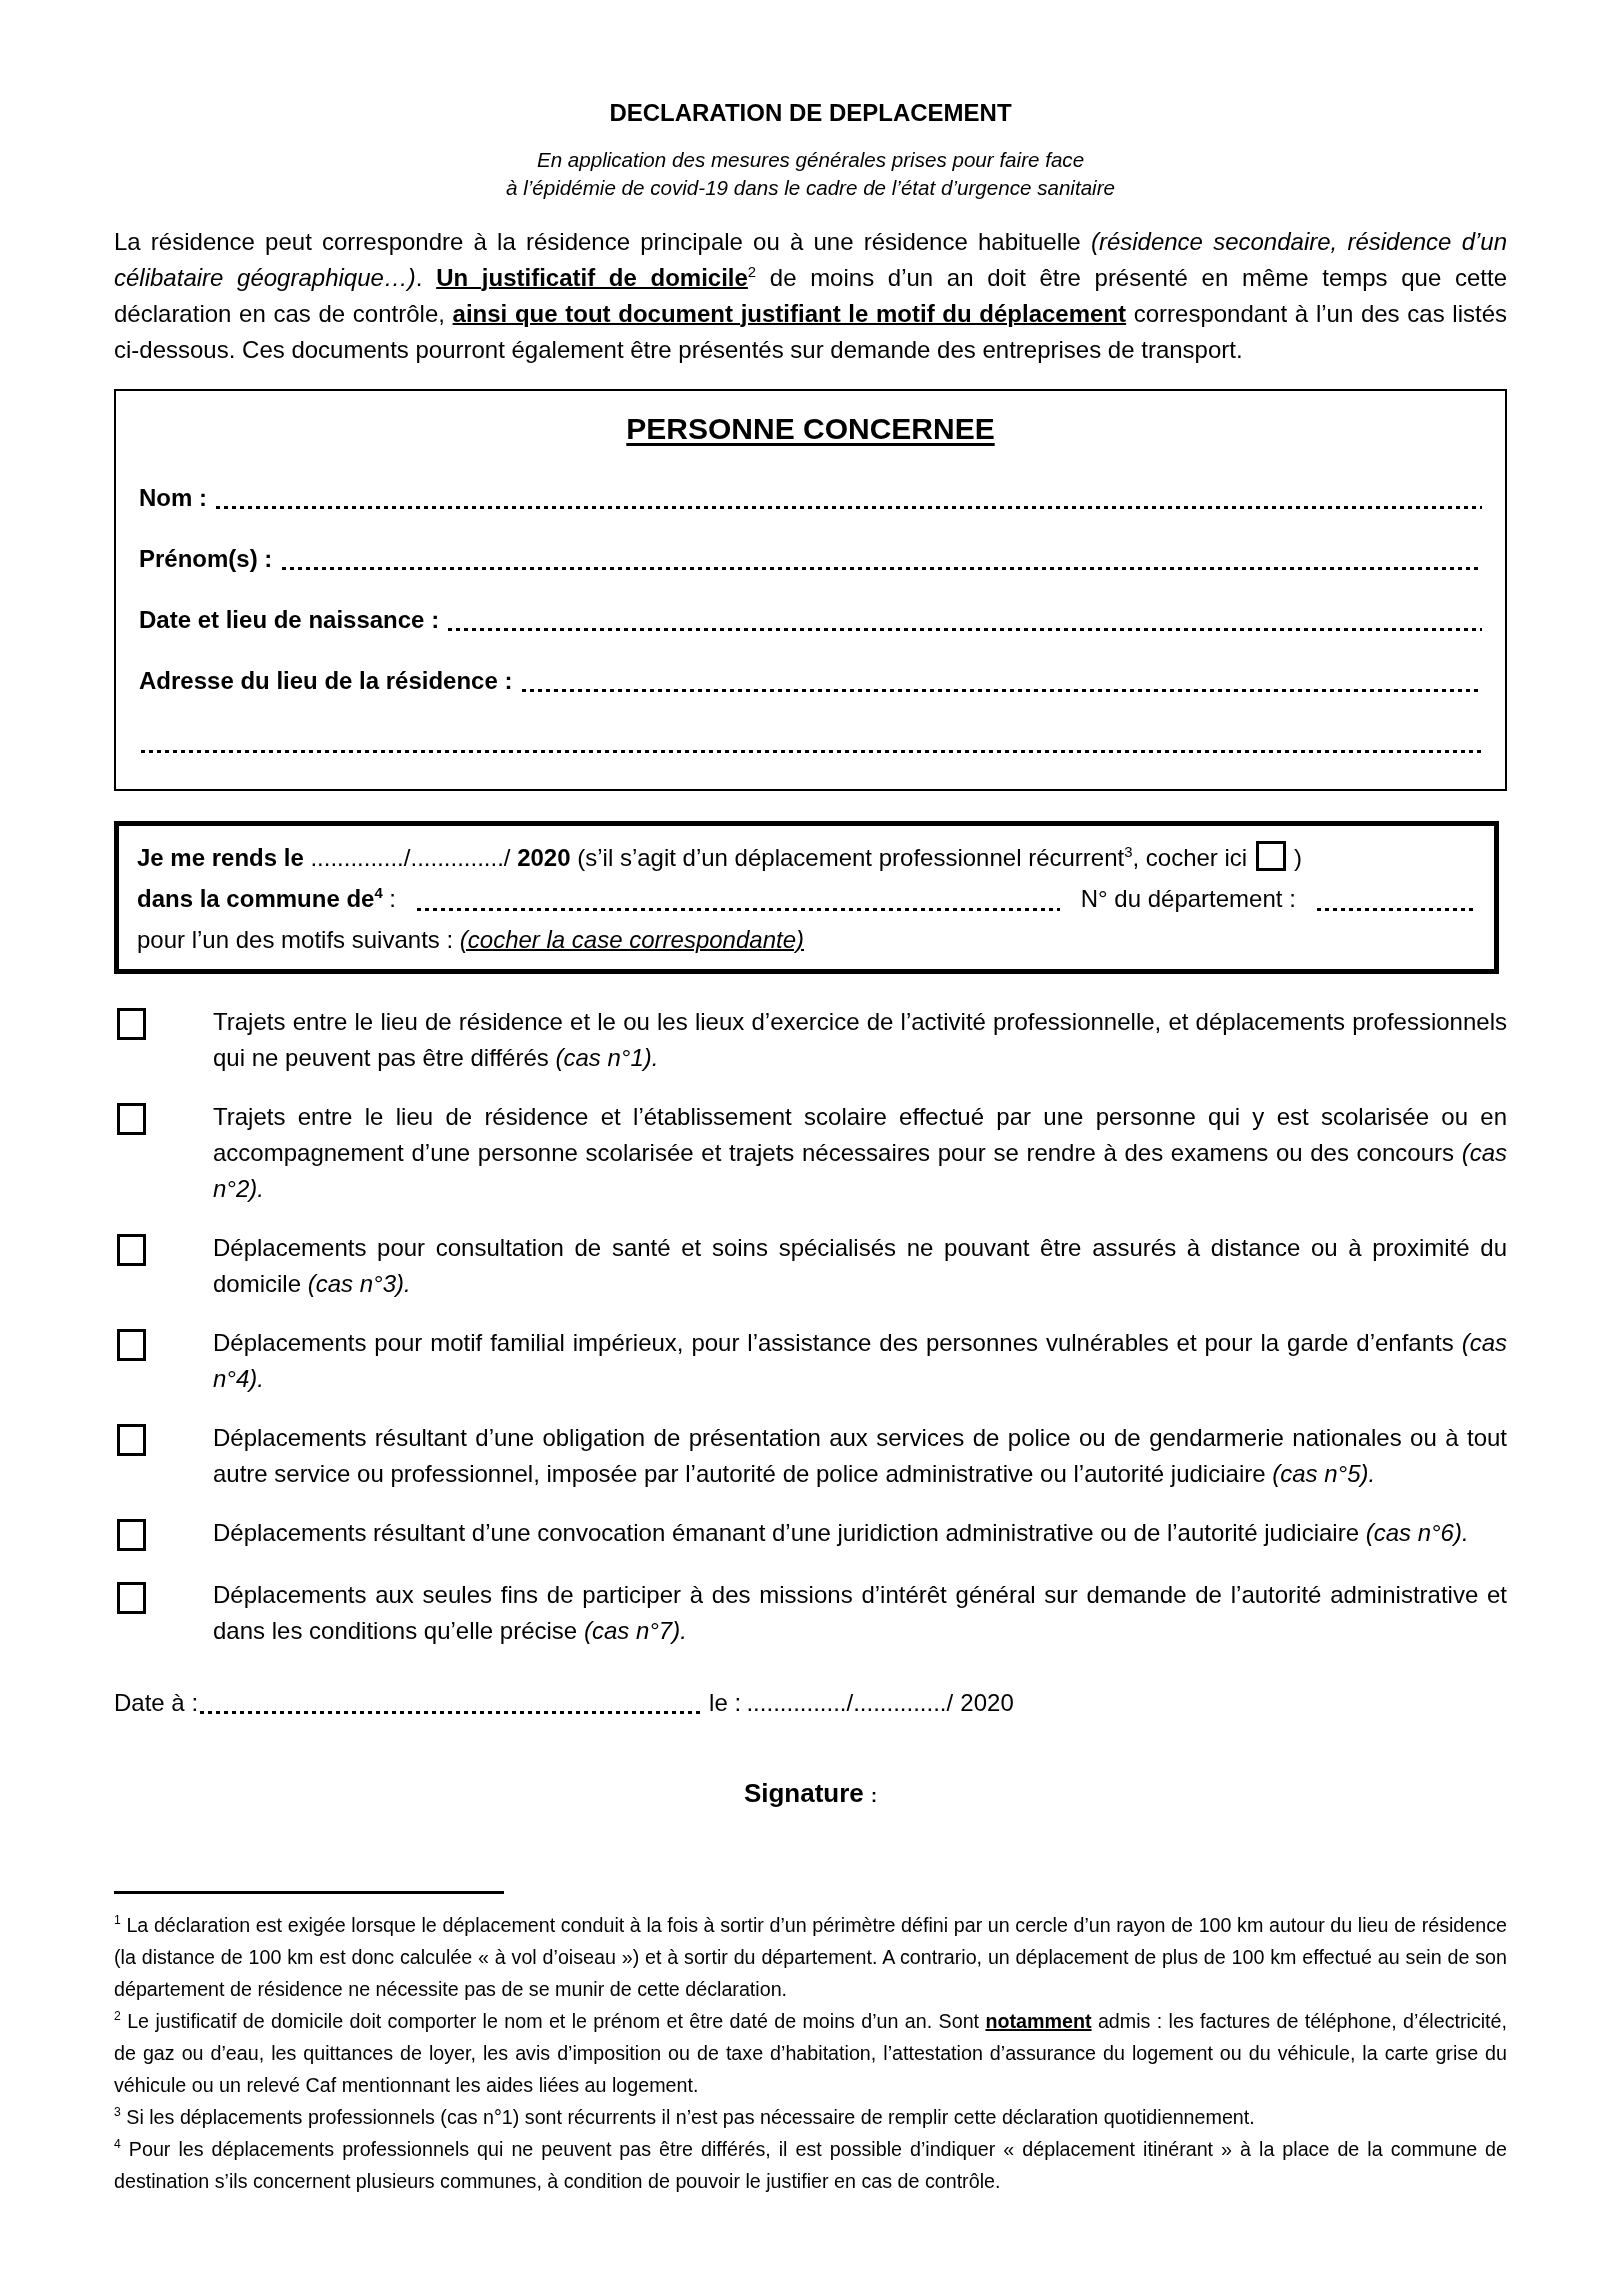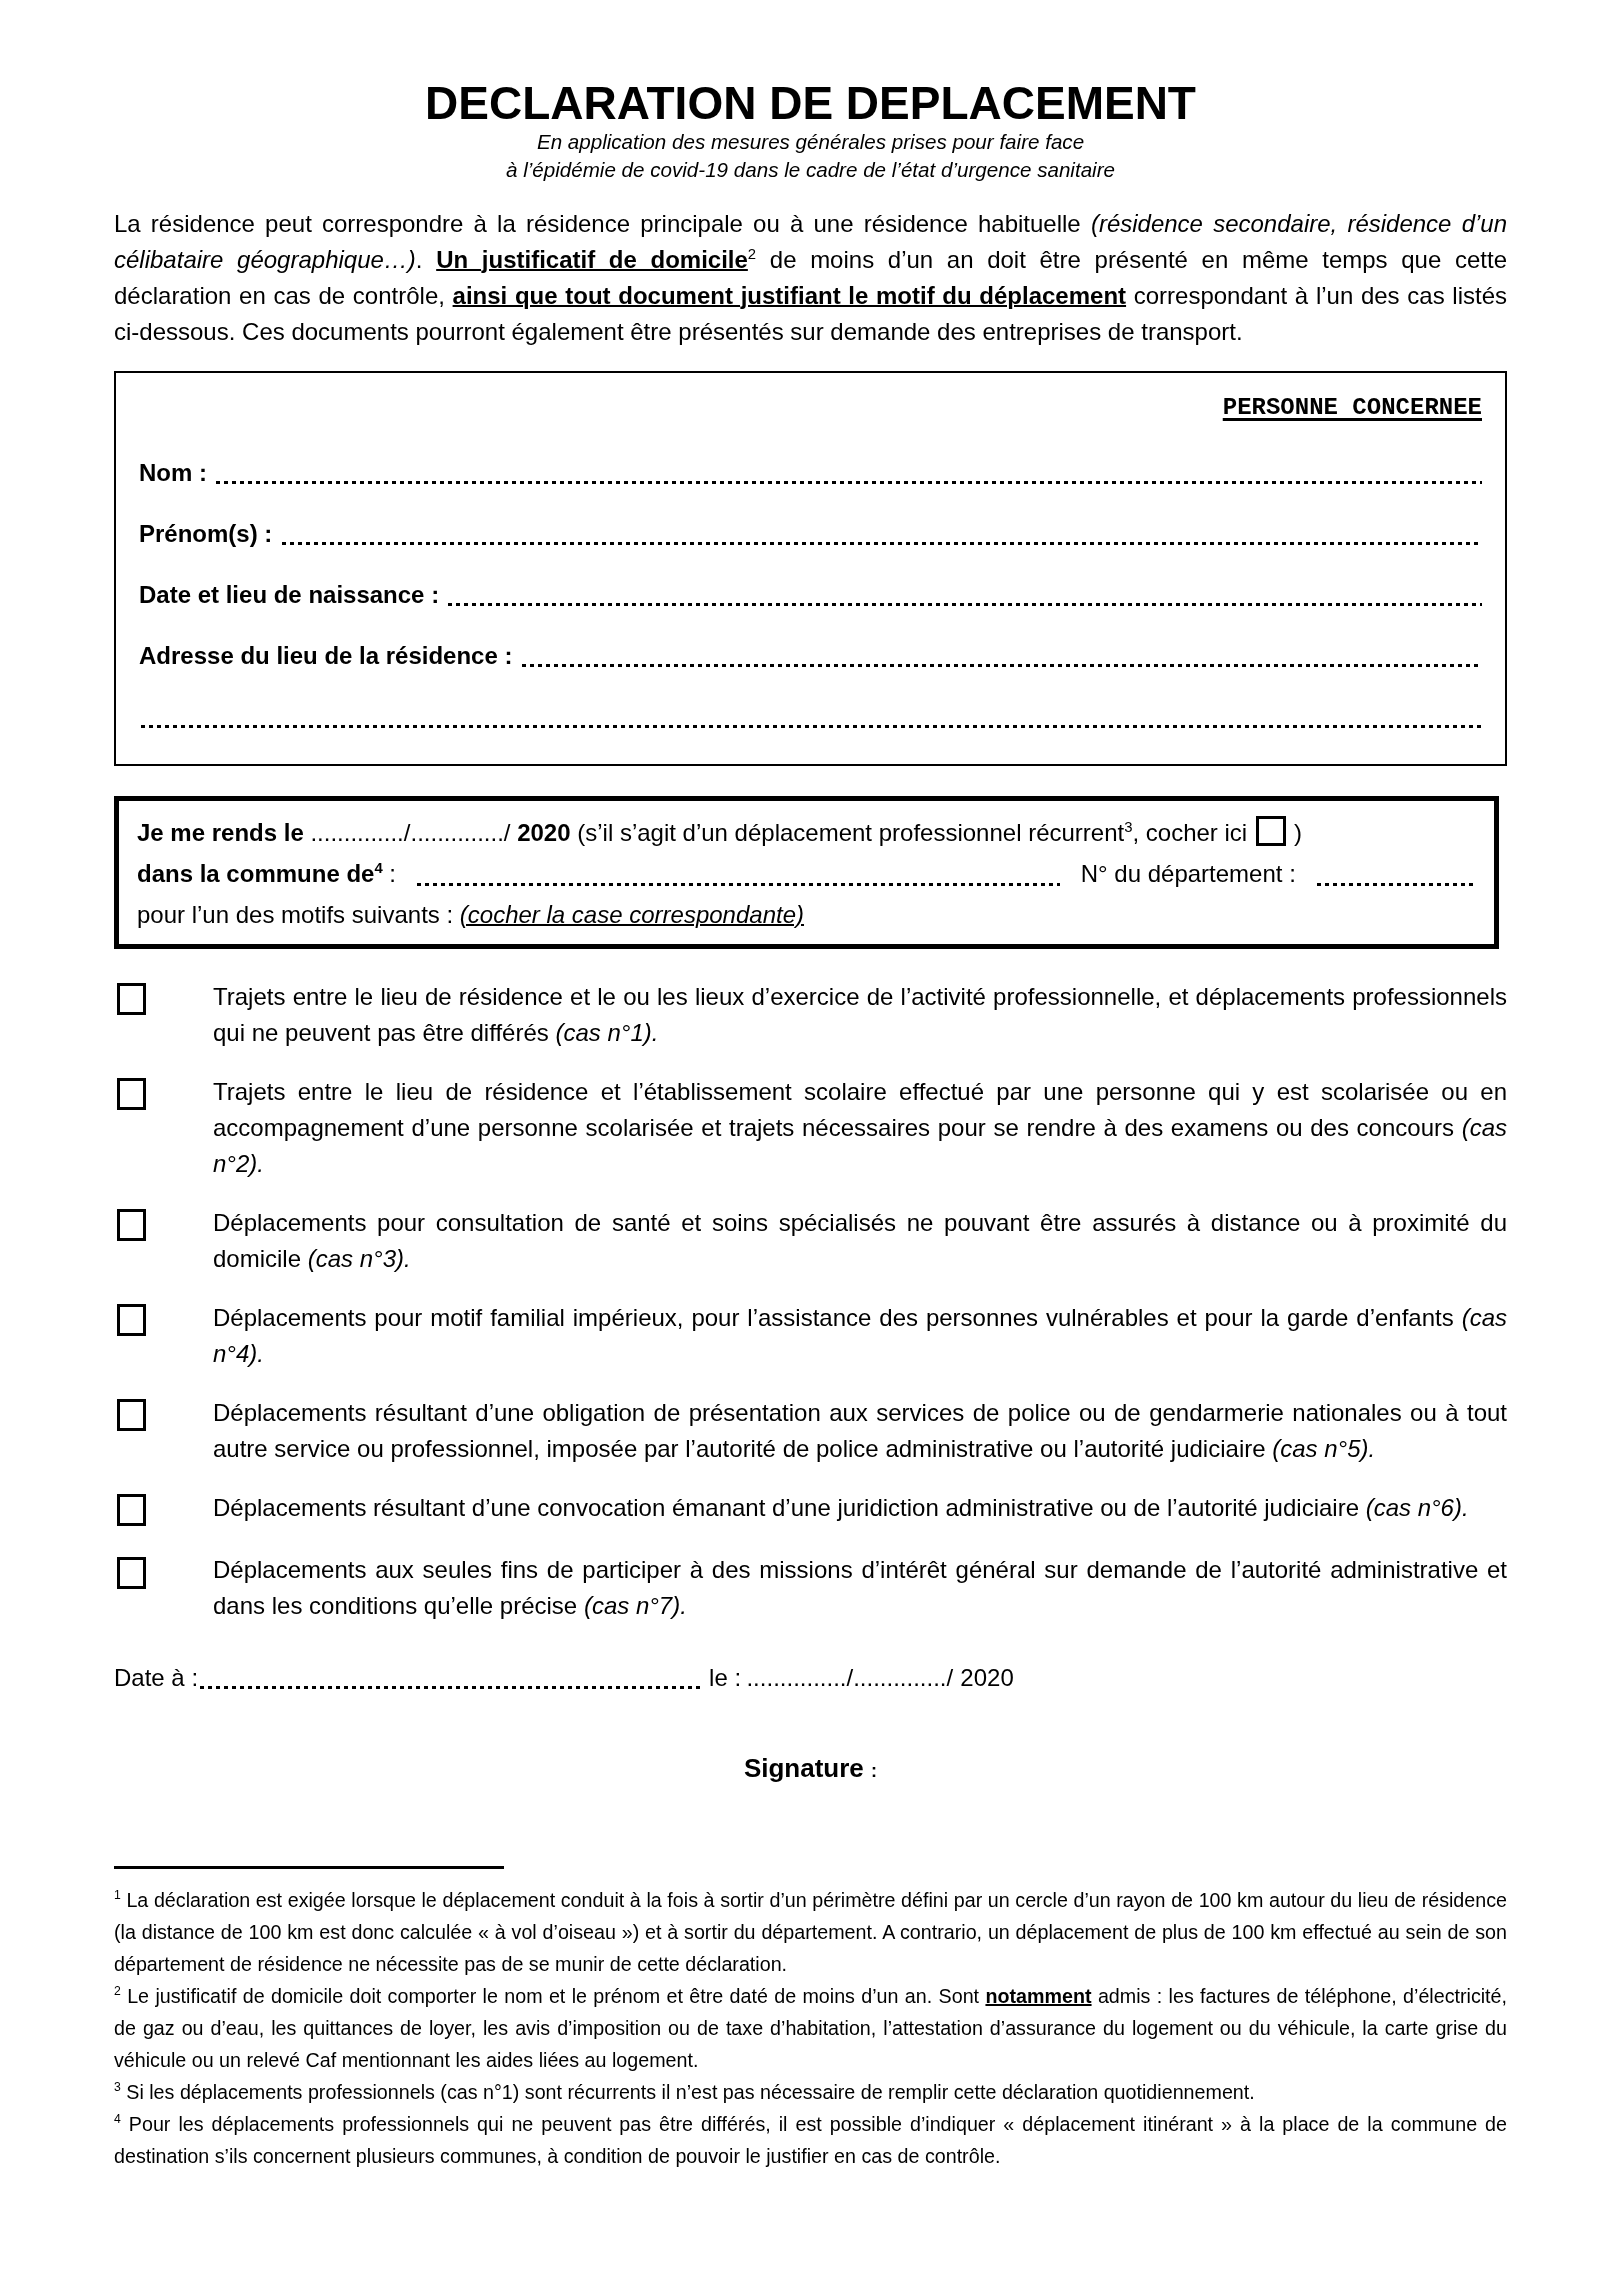--- a/index.html
+++ b/index.html
@@ -4,21 +4,21 @@
 <style>
   html, body { margin:0; padding:0; }
   body {
     width:1621px; height:2293px; overflow:hidden;
     background:#ffffff; color:#000000;
     font-family:"Liberation Sans", sans-serif;
   }
   .page { box-sizing:border-box; width:1621px; height:2293px; padding:79px 114px 0 114px; }
 
   
-  .title { font-size:46px; line-height:41px; font-weight:bold; text-align:center; margin:4px; }
+  .title { font-size:24px; line-height:41px; font-weight:bold; text-align:center; margin:13px; }
   .subtitle { font-size:29.6px; line-height:39px; font-weight:bold; text-align:center; margin:0 0 19.7px 0; }
   .subtitle .u-et { text-decoration:underline; text-decoration-thickness:2.7px; text-underline-offset:5.4px; }
   .tagline { font-size:20.6px; line-height:28px; font-style:italic; text-align:center; margin:0 0 21.5px 0; }
 
   sup { font-size:0.62em; line-height:0; }
 
   
   .intro { font-size:24px; line-height:36px; text-align:justify; margin:0 0 21.5px 0; }
   .bu { font-weight:bold; text-decoration:underline; text-decoration-thickness:1.8px; }
   .it { font-style:italic; }
@@ -28,22 +28,22 @@
   
   .dotfill {
     flex:1 1 auto; height:5.4px; align-self:flex-end; margin-bottom:6.3px;
     background-image:radial-gradient(circle, #000 1.9px, rgba(0,0,0,0) 2.2px);
     background-size:8px 5.4px; background-repeat:repeat-x; background-position:left center;
   }
   .dotrun { white-space:nowrap; }
 
   
   .person-box { border:2.7px solid #000; padding:14.3px 23px 3.6px 23px; margin:0 0 30px 0; }
-  .person-title { font-size:24px; font-weight:bold; text-align:right; margin:7.2px 0 34px 0;
-                  text-decoration:underline; text-decoration-thickness:2.7px; text-underline-offset:3.6px;font-family:Liberation Mono, monospace; }
+  .person-title { font-size:30px; font-weight:bold; text-align:center; margin:7.2px 0 34px 0;
+                  text-decoration:underline; text-decoration-thickness:2.7px; text-underline-offset:3.6px; }
   .field-row { display:flex; align-items:baseline; font-size:24px; line-height:36px;
                min-height:36px; margin:0 0 25px 0; }
   .field-row .lbl { font-weight:bold; white-space:nowrap; padding-right:7.2px; }
 
   
   .trip-box { border:5.4px solid #000; padding:10.7px 18px 9px 18px; margin:0 8px 30px 0; font-size:24px; }
   .trip-line { margin:0; line-height:41px; }
   .trip-flex { display:flex; align-items:baseline;gap:12px; }
   .lbl-group { white-space:nowrap; padding-right:7.2px; }
   .dept-label { white-space:nowrap; padding:0 7.2px 0 9px; }

